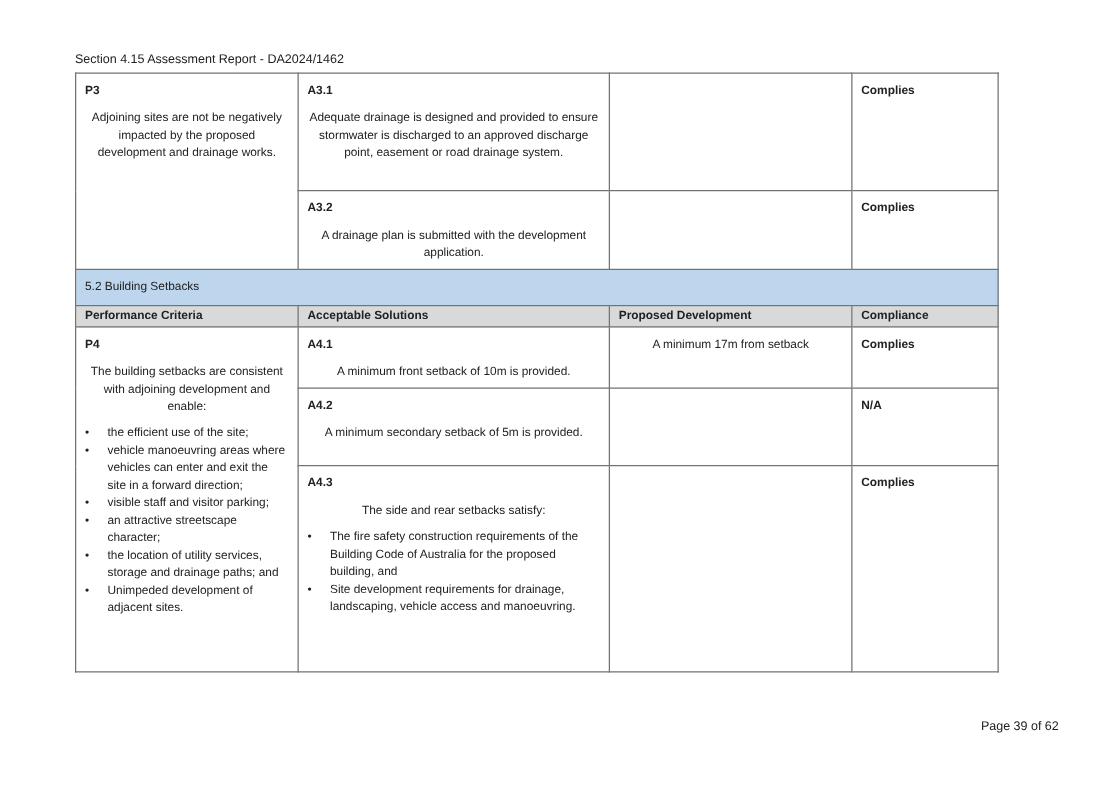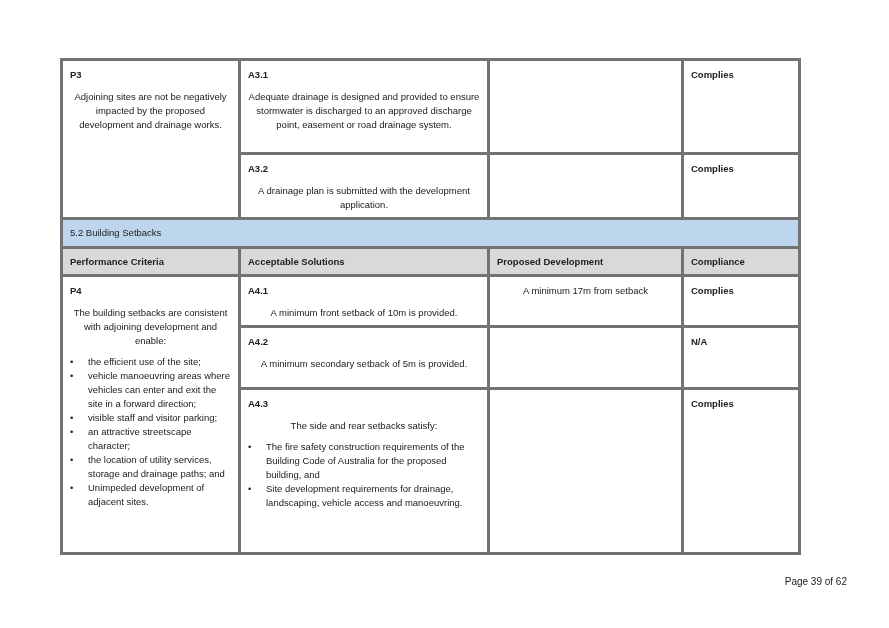--- a/index.html
+++ b/index.html
@@ -29,28 +29,28 @@
     border-collapse: collapse;
     table-layout: fixed;
     font-size: 9.5px;
     line-height: 14px;
   }
   col.c1 { width: 178px; }
   col.c2 { width: 249px; }
   col.c3 { width: 194px; }
   col.c4 { width: 117px; }
   td {
-    border: 3px solid #737373;
+    border: 1px solid #737373;
     vertical-align: top;
     padding: 7px 7px 5px 7px;
   }
   tr.r-a31 { height: 94px; }
   tr.r-a32 { height: 59px; }
   tr.r-band { height: 29px; }
-  tr.r-head { height: 28px; }
+  tr.r-head { height: 17px; }
   tr.r-a41 { height: 47px; padding-left: 20px; }
   tr.r-a42 { height: 62px; }
   tr.r-a43 { height: 165px; }
   td.section-band {
     background: #bdd6ee;
     font-weight: normal;
     vertical-align: middle;
     padding: 0 7px;
   }
   td.col-header {
@@ -73,20 +73,21 @@
     font-size: 10px;
     line-height: 12px;
     white-space: nowrap;
   }
 </style>
 </head>
 <body>
 
 <div class="page">
 
+  <div class="doc-title">Section 4.15 Assessment Report - DA2024/1462</div>
 
   <table class="assessment-table">
     <colgroup>
         <col class="c1">
         <col class="c2">
         <col class="c3">
         <col class="c4">
       </colgroup>
     <tbody>
 

